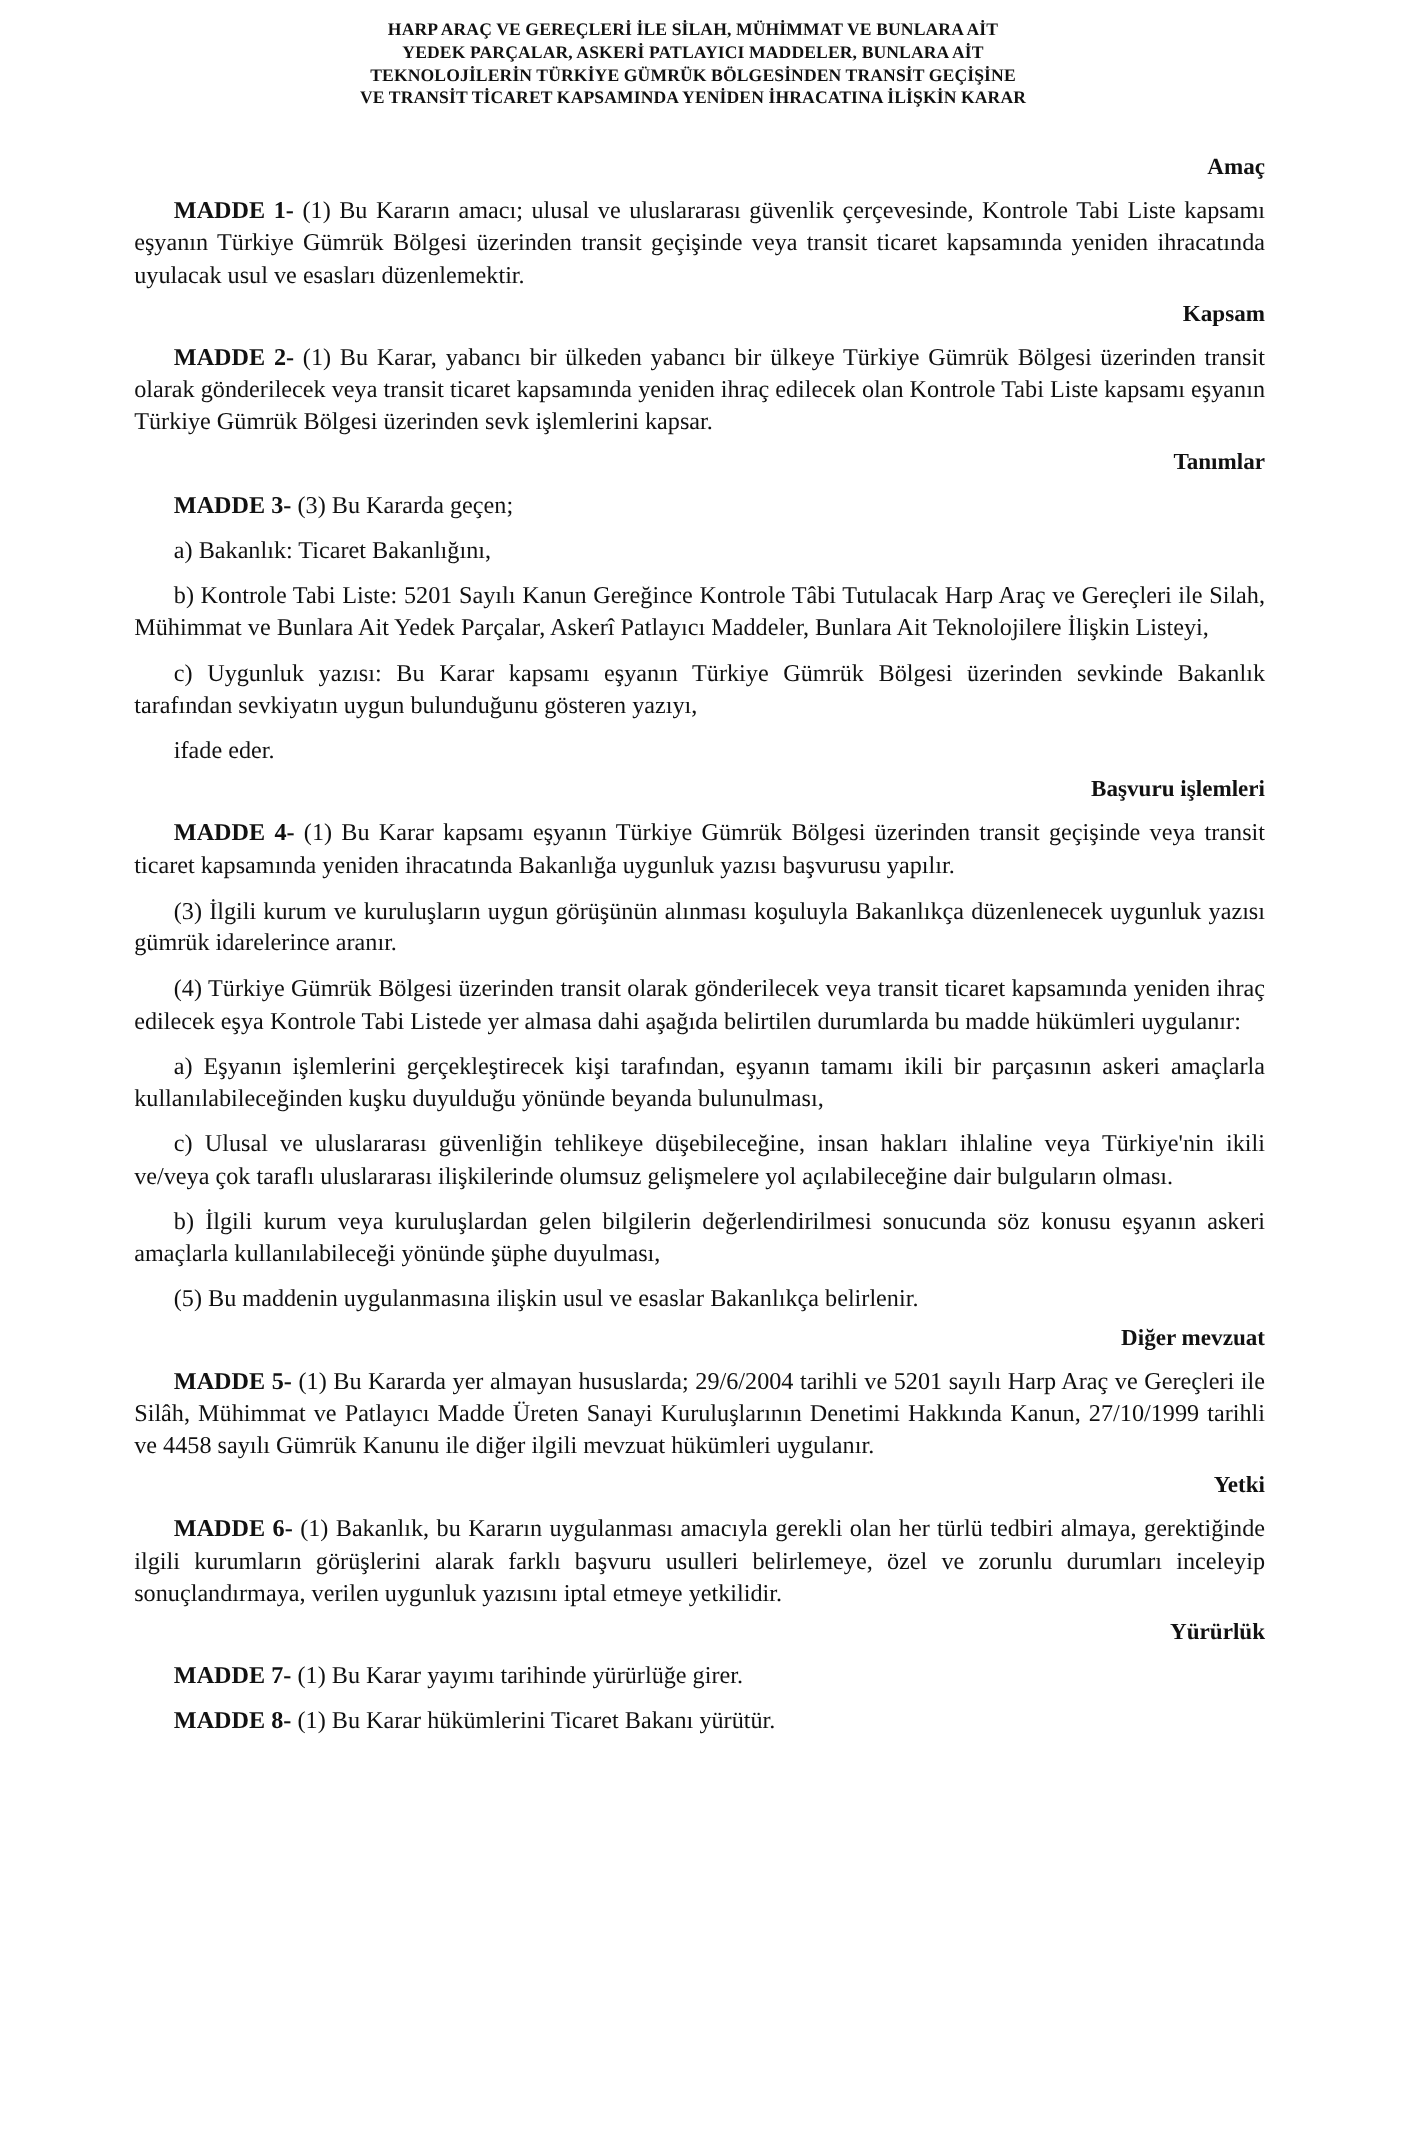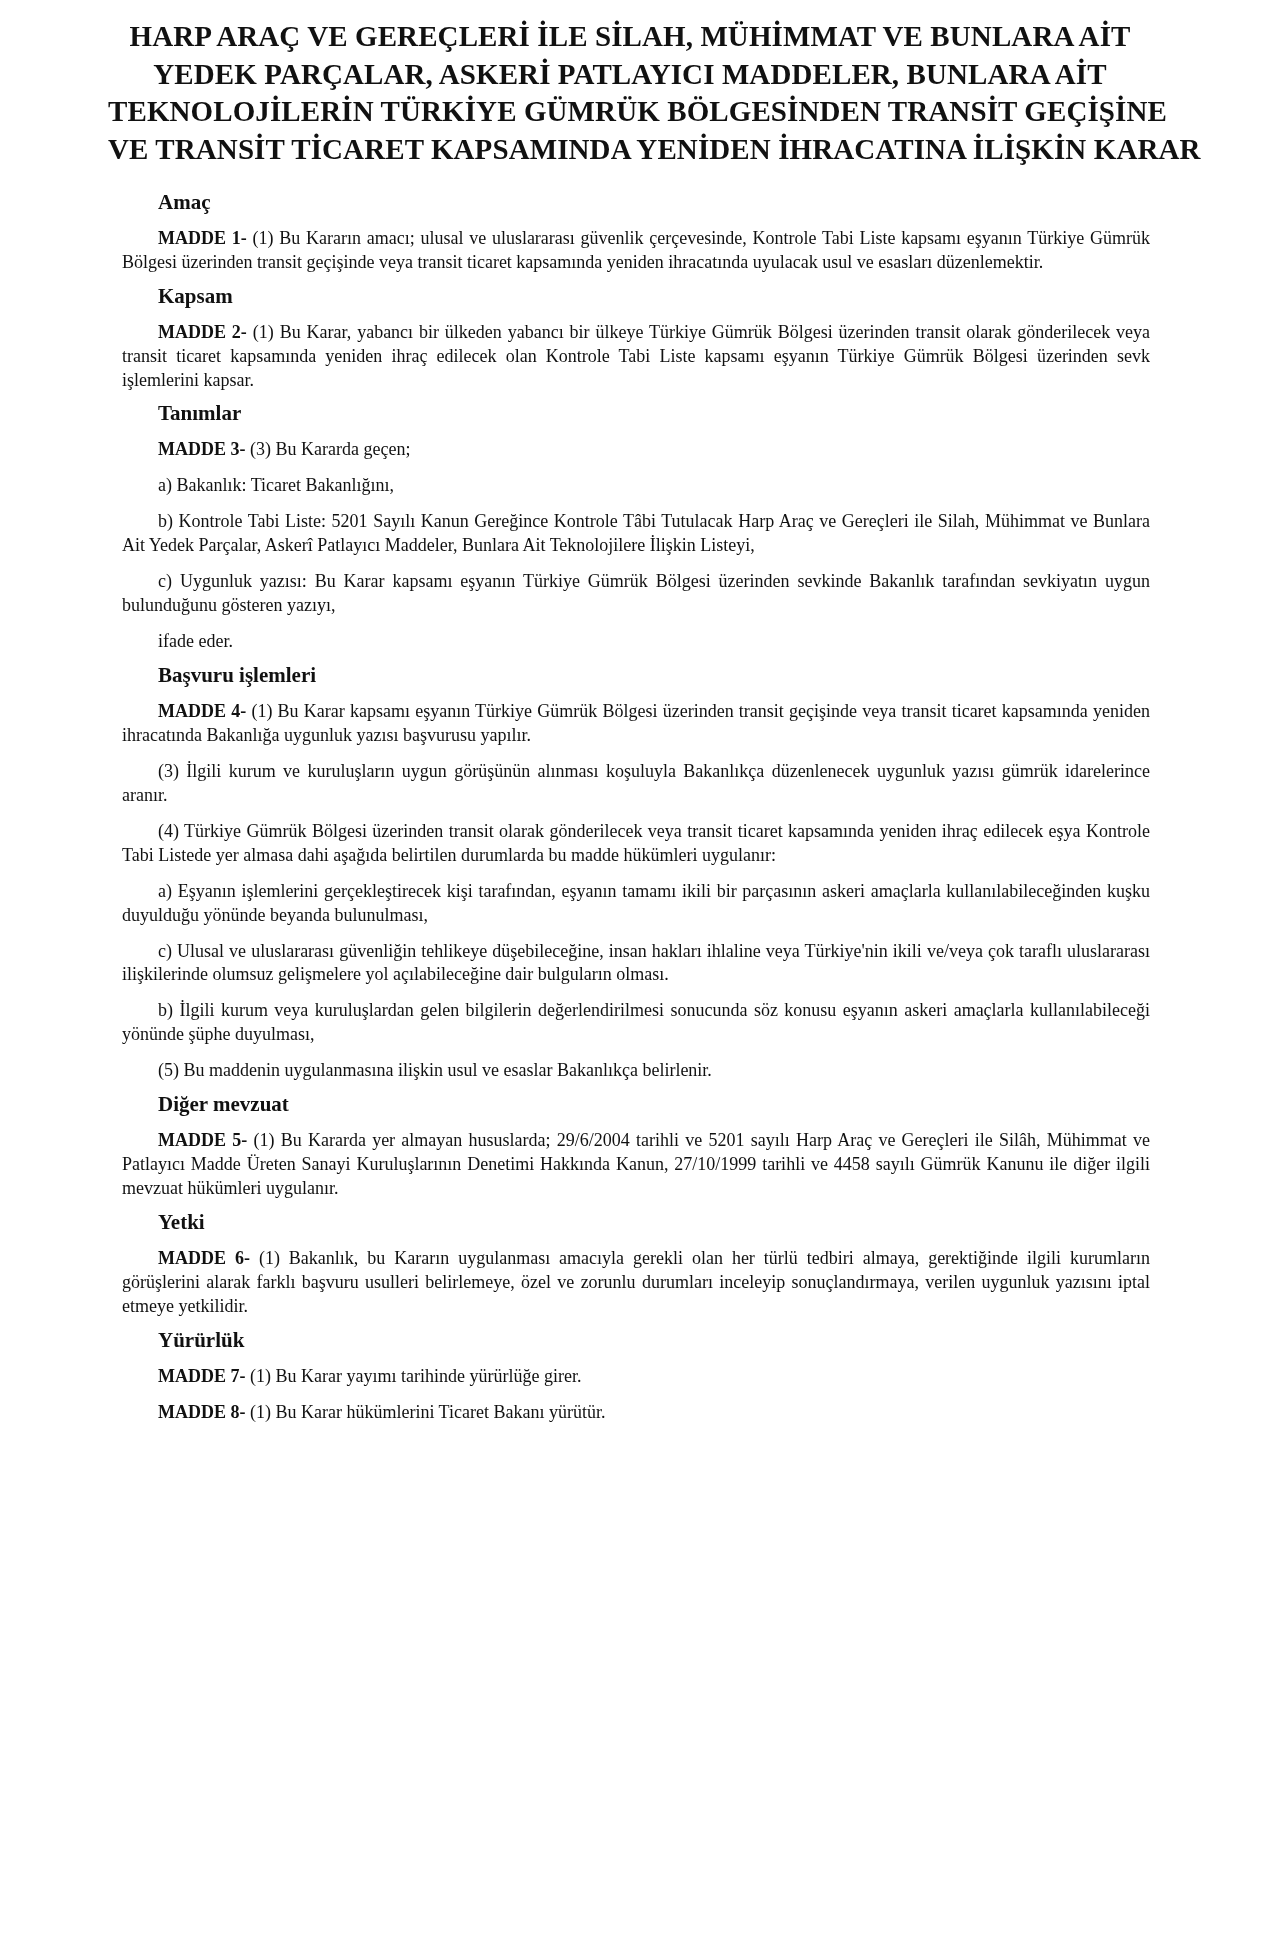--- a/index.html
+++ b/index.html
@@ -16,42 +16,43 @@
   .page {
     width: 1280px;
     min-height: 1958px;
     box-sizing: border-box;
     padding: 18px 120px 40px 100px;
     background: #ffffff;
   }
   .doc-title {
     text-align: center;
     font-weight: bold;
-    font-size: 29px;
+    font-size: 16px;
     line-height: 1.30;
     letter-spacing: 0.1px;
-    margin: 0 0 21px 0;
+    margin: 0 0 38px 0;
     padding: 0 8px;
   }
   .doc-title .tline {
     display: block;
     white-space: nowrap;
   }
   .body-block {
     padding: 0 10px 0 22px;
   }
   .heading {
     font-weight: bold;
     font-size: 21px;
     margin: 9px 0 1px 0;
     text-indent: 36px;
+    text-align: right;
   }
   p.para {
     margin: 12px 0 1px 0;
-    font-size: 18px;
+    font-size: 22px;
     line-height: 1.33;
     text-align: justify;
     text-justify: inter-word;
     text-indent: 36px;
   }
   p.para .mlabel {
     font-weight: bold;
   }
 </style>
 </head>

